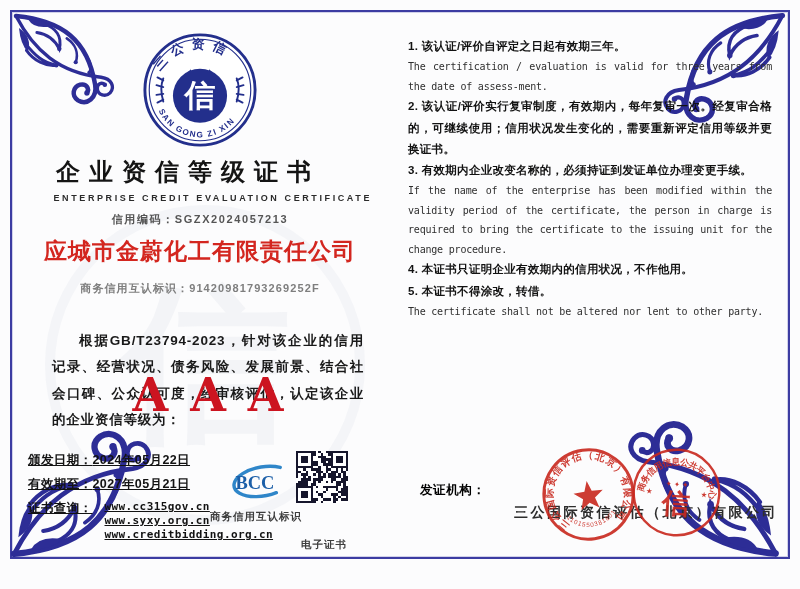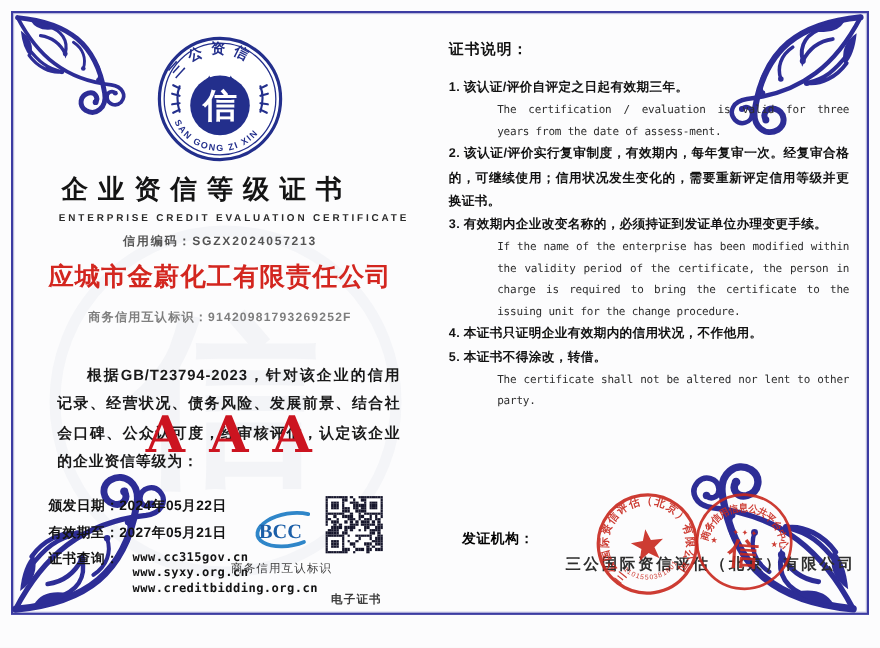--- a/index.html
+++ b/index.html
@@ -24,37 +24,37 @@
          letter-spacing:1.6px;text-align:center;z-index:2;}
   .company{position:absolute;left:14px;top:236px;width:372px;font-size:23px;font-weight:bold;color:#d3261f;
          letter-spacing:1px;text-align:center;z-index:2;white-space:nowrap;}
   .uscc{position:absolute;left:28px;top:281px;width:344px;font-size:11px;font-weight:bold;color:#7e7e7e;
          letter-spacing:1.1px;text-align:center;z-index:2;}
   .statement{position:absolute;left:52px;top:300px;width:312px;font-size:13.5px;font-weight:700;color:#191919;
          line-height:1.95;letter-spacing:.8px;text-align:justify;text-indent:2em;z-index:2;margin-top:28px;}
   .rating{position:absolute;left:28px;top:368px;width:360px;text-align:center;z-index:2;
          font-family:"DejaVu Serif","Liberation Serif",serif;font-weight:bold;font-size:46px;color:#cc1420;
          letter-spacing:22px;text-indent:22px;}
-  .meta{position:absolute;left:44px;top:452px;z-index:2;font-size:12.5px;font-weight:bold;color:#131313;}
+  .meta{position:absolute;left:28px;top:452px;z-index:2;font-size:12.5px;font-weight:bold;color:#131313;text-decoration:underline;}
   .meta-row{display:flex;margin-bottom:8px;line-height:16px;letter-spacing:.4px;}
   .meta-urls{font-family:"DejaVu Sans Mono","Liberation Mono",monospace;font-weight:bold;font-size:11px;line-height:14px;text-align:left;margin-left:12px;}
   .bcc{position:absolute;left:220px;top:458px;width:68px;height:48px;z-index:2;}
   .bcc-label{position:absolute;left:208px;top:510px;width:96px;text-align:center;font-size:10.5px;color:#3d3d3d;
-         font-weight:normal;letter-spacing:1px;z-index:2;}
+         font-weight:bold;letter-spacing:1px;z-index:2;}
   .qr{position:absolute;left:296px;top:451px;width:52px;height:52px;z-index:2;background:#fff;
       display:grid;grid-template-columns:repeat(21,1fr);grid-template-rows:repeat(21,1fr);}
   .qr div{background:transparent;} .qr div.on{background:#16162c;}
   .qr-label{position:absolute;left:294px;top:510px;width:60px;text-align:center;font-size:10.5px;color:#3d3d3d;
          font-weight:bold;letter-spacing:1px;z-index:2;margin-top:28px;}
   
   .notes{position:absolute;left:408px;top:36px;width:364px;z-index:2;}
   .notes-heading{font-size:13.5px;font-weight:bold;color:#111;letter-spacing:1px;margin-bottom:16px;}
   .note-zh{font-size:11.5px;font-weight:bold;color:#121212;line-height:1.85;letter-spacing:.3px;text-align:justify;}
   .note-en{font-family:"DejaVu Sans Mono","Liberation Mono",monospace;font-size:10px;color:#2e2e2e;
-           line-height:1.95;text-align:justify;letter-spacing:-.2px;margin-left:44px;}
+           line-height:1.95;text-align:justify;letter-spacing:-.2px;}
   .issuer-label{position:absolute;left:420px;top:482px;font-size:12.5px;font-weight:bold;color:#000000;
            letter-spacing:.6px;z-index:2;}
   .issuer-line1{position:absolute;left:570px;top:478px;font-size:13px;font-weight:bold;color:#3c3c3c;
            letter-spacing:2px;z-index:2;white-space:nowrap;}
   .issuer-line2{position:absolute;left:514px;top:504px;font-size:14px;font-weight:bold;color:#2d2d2d;
            letter-spacing:2.5px;z-index:2;white-space:nowrap;}
   .seal{position:absolute;z-index:3;opacity:.9;}
   .seal-left{left:540px;top:446px;width:97px;height:97px;transform:rotate(-8deg);}
   .seal-right{left:630px;top:446px;width:93px;height:93px;transform:rotate(4deg);}
 </style>
@@ -604,21 +604,20 @@
       <div class="on"></div>
       <div></div>
       <div></div>
       <div></div>
       <div></div>
       <div></div>
     </div>
   <div class="qr-label">电子证书</div>
 
   <div class="notes">
-    <div class="notes-heading">证书说明：</div>
     <div class="note-zh">1. 该认证/评价自评定之日起有效期三年。</div>
     <div class="note-en">The certification / evaluation is valid for three years from the date of assess-ment.</div>
     <div class="note-zh">2. 该认证/评价实行复审制度，有效期内，每年复审一次。经复审合格的，可继续使用；信用状况发生变化的，需要重新评定信用等级并更换证书。</div>
     <div class="note-zh">3. 有效期内企业改变名称的，必须持证到发证单位办理变更手续。</div>
     <div class="note-en">If the name of the enterprise has been modified within the validity period of the certificate, the person in charge is required to bring the certificate to the issuing unit for the change procedure.</div>
     <div class="note-zh">4. 本证书只证明企业有效期内的信用状况，不作他用。</div>
     <div class="note-zh">5. 本证书不得涂改，转借。</div>
     <div class="note-en">The certificate shall not be altered nor lent to other party.</div>
   </div>
 

